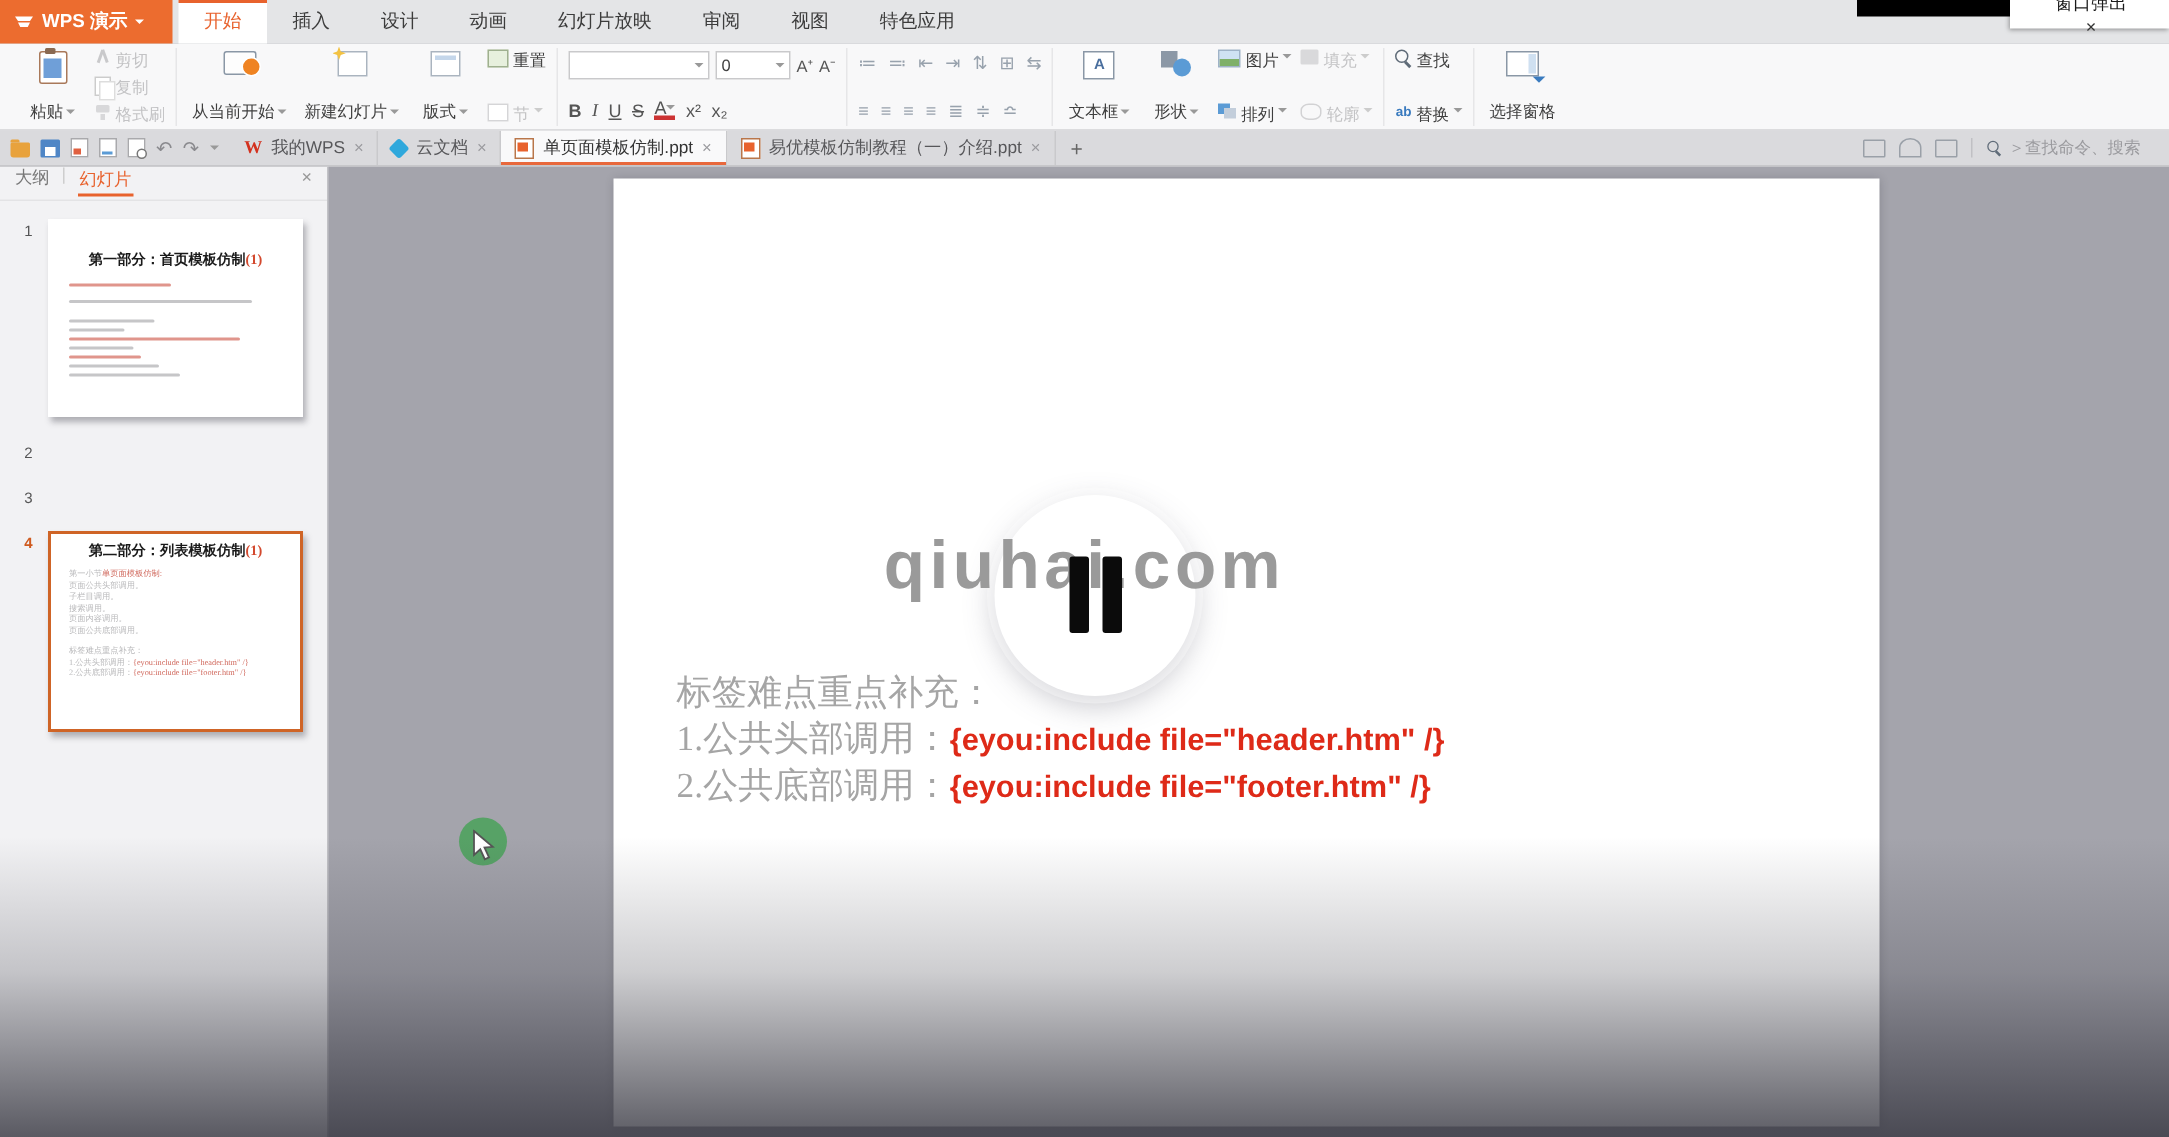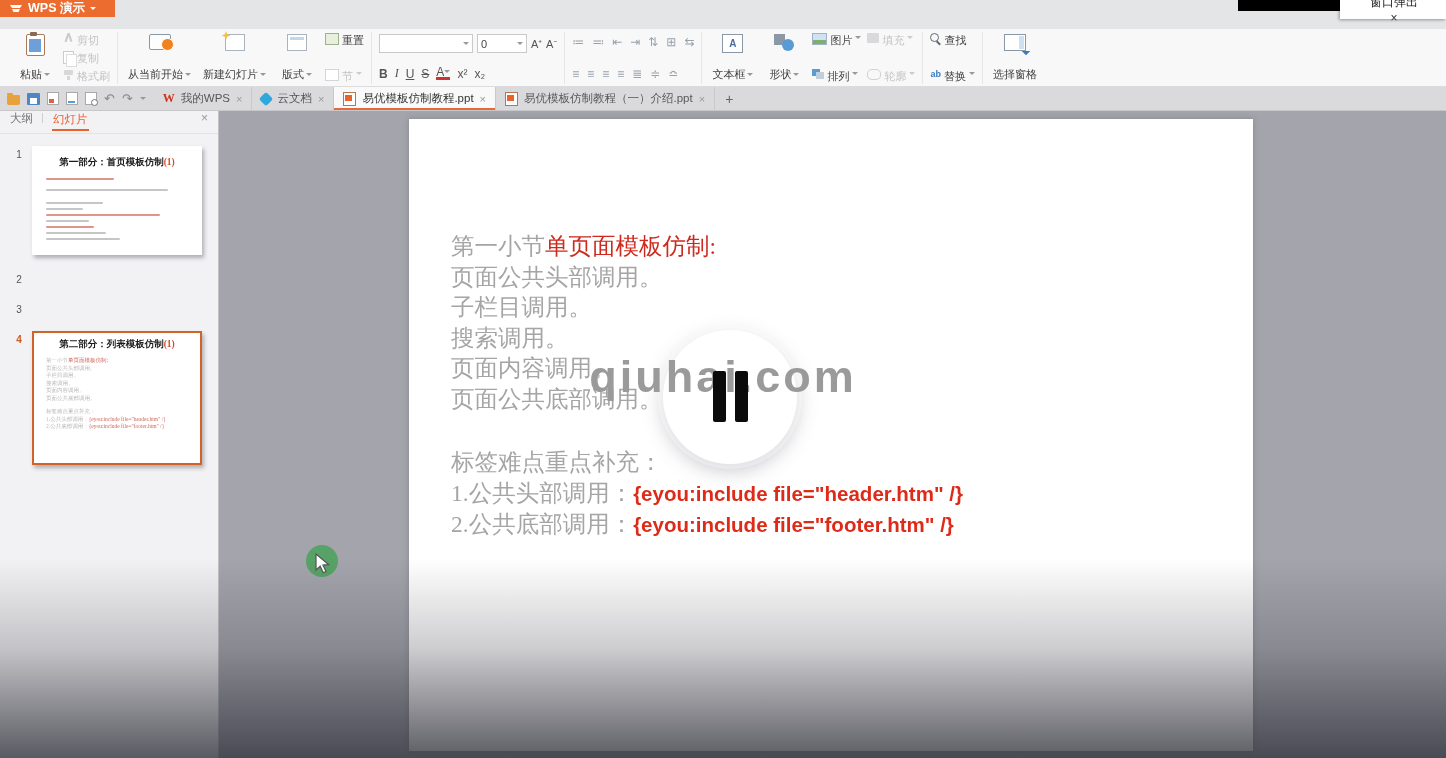--- a/index.html
+++ b/index.html
@@ -1,19 +1,19 @@
 <!DOCTYPE html>
 <html><head>
 <meta charset="utf-8">
 <style>
   html,body{margin:0;padding:0;}
   .app{position:relative;width:1446px;height:758px;overflow:hidden;background:#a4a4ac;
        font-family:"Liberation Sans",sans-serif;-webkit-font-smoothing:antialiased;}
   
-  .titlebar{position:relative;height:29px;background:#e4e5e7;display:flex;align-items:stretch;z-index:20;flex-direction:column;}
+  .titlebar{position:relative;height:29px;background:#e4e5e7;display:flex;align-items:stretch;z-index:20;}
   .logo{width:100px;background:#ec6c2f;color:#fff;display:flex;align-items:center;gap:5px;
         padding:0 6px 0 9px;font-size:12.5px;font-weight:bold;}
   .caret{width:0;height:0;border:3.5px solid transparent;border-top-color:#999;margin-top:3px;display:inline-block;}
   .logo .caret,.logo-drop .caret{border-top-color:#fff;}
   .menus{display:flex;align-items:stretch;margin-left:4px;}
   .menu{position:relative;padding:0 17px;line-height:29px;font-size:12.5px;color:#3c3c3c;cursor:default;}
   .menu.active{background:#fff;color:#e8622d;}
   .menu.active::before{content:"";position:absolute;top:0;left:0;right:0;height:2px;background:#e8622d;}
   .tb-right{margin-left:auto;display:flex;align-items:center;gap:11px;padding-right:100px;}
   .login-btn{align-self:flex-end;height:21px;width:58px;background:#e8683c;color:#80301555;
@@ -114,22 +114,22 @@
   
   .main{display:flex;height:654px;position:relative;}
   .panel{width:218px;background:#f2f2f4;border-right:1px solid #c2c2c6;display:flex;flex-direction:column;}
   .panel-head{height:22px;display:flex;align-items:flex-start;font-size:11.5px;color:#777;padding:0 10px;gap:8px;border-bottom:1px solid #e3e3e5;}
   .panel-head .slides-tab{color:#e8622d;border-bottom:2px solid #e8622d;padding:1px 1px 2px;}
   .panel-head .x{margin-left:auto;color:#999;font-size:12px;}
   .thumbs{padding:12px 0 0 6px;flex:1;}
   .thumb{display:flex;margin-bottom:16px;}
   .thumb .num{width:26px;text-align:center;font-size:10px;color:#555;padding-top:3px;}
   .thumb.sel .num{color:#cf5a1e;font-weight:bold;}
-  .tcard{width:170px;height:109px;background:#fff;box-shadow:2px 3px 4px rgba(50,50,60,.35);
-         padding-top:10px;box-sizing:border-box;}
+  .tcard{width:170px;height:132px;background:#fff;box-shadow:2px 3px 4px rgba(50,50,60,.35);
+         padding-top:21px;box-sizing:border-box;}
   .thumb.sel .tcard{border:2px solid #cf6426;height:134px;padding-top:5px;}
   .tcard .ttitle{text-align:center;font-size:9.5px;font-weight:bold;color:#1a1a1a;
         font-family:"Liberation Serif","DejaVu Serif",serif;white-space:nowrap;}
   .tcard .ttitle .sfx{color:#d3492e;}
   .tbars{padding:9px 14px 0 14px;}
   .tbar{height:2px;border-radius:1px;}
   .tbar.r{background:#e0958c;} .tbar.g{background:#c6c6c8;}
   .mini-body{padding:6px 0 0 12px;font-size:5.5px;line-height:7.5px;color:#b9b9bb;
         font-family:"Liberation Serif","DejaVu Serif",serif;}
   .mini-body .red{color:#d0685c;}
@@ -172,20 +172,30 @@
 <div class="app">
 
   <div class="titlebar">
     <div class="logo">
       <svg width="14" height="12" viewBox="0 0 14 12">
           <path d="M1 2 L13 2 L11 5 L3 5 Z M3 6 L11 6 L9.5 9 L4.5 9 Z" fill="#fff"></path>
         </svg>
       <span>WPS 演示</span>
       <span class="caret"></span>
     </div>
+    <nav class="menus">
+        <div class="menu active">开始</div>
+        <div class="menu">插入</div>
+        <div class="menu">设计</div>
+        <div class="menu">动画</div>
+        <div class="menu">幻灯片放映</div>
+        <div class="menu">审阅</div>
+        <div class="menu">视图</div>
+        <div class="menu">特色应用</div>
+      </nav>
   </div>
 
   <div class="ribbon">
     <div class="rgroup">
       <div class="bigbtn">
         <span class="ic-clip"></span>
         <span class="lbl">
             <span>粘贴</span>
             <span class="caret"></span>
           </span>
@@ -366,30 +376,40 @@
           <span>我的WPS</span>
           <span class="x">×</span>
         </div>
         <div class="dtab">
           <span class="ti-cloud"></span>
           <span>云文档</span>
           <span class="x">×</span>
         </div>
         <div class="dtab active">
           <span class="ti-ppt"></span>
-          <span>易优模板仿制教程.ppt</span>
+          <span>单页面模板仿制.ppt</span>
           <span class="x">×</span>
         </div>
         <div class="dtab">
           <span class="ti-ppt"></span>
           <span>易优模板仿制教程（一）介绍.ppt</span>
           <span class="x">×</span>
         </div>
       </div>
     <div class="newtab">+</div>
+    <div class="tr-right">
+      <span class="tr-ic"></span>
+      <span class="tr-ic b2"></span>
+      <span class="tr-ic"></span>
+      <span class="tr-div"></span>
+      <div class="searchbox">
+        <span class="ic-find" style="transform:scale(.85);"></span>
+        <span>＞查找命令、搜索</span>
+      </div>
+    </div>
   </div>
 
   <div class="main">
     <aside class="panel">
       <div class="panel-head">
         <span>大纲</span>
         <span style="color:#ccc;">|</span>
         <span class="slides-tab">幻灯片</span>
         <span class="x">×</span>
       </div>
@@ -433,28 +453,20 @@
                 <div><span>1.公共头部调用：</span><span class="red">{eyou:include file="header.htm" /}</span></div>
                 <div><span>2.公共底部调用：</span><span class="red">{eyou:include file="footer.htm" /}</span></div>
               </div>
             </div>
           </div>
         </div>
     </aside>
 
     <div class="canvas">
       <div class="slide">
-        <div class="slide-body1">
-            <div class="sline"><span class="g">第一小节</span><span class="r">单页面模板仿制:</span></div>
-            <div class="sline"><span class="g">页面公共头部调用。</span></div>
-            <div class="sline"><span class="g">子栏目调用。</span></div>
-            <div class="sline"><span class="g">搜索调用。</span></div>
-            <div class="sline"><span class="g">页面内容调用。</span></div>
-            <div class="sline"><span class="g">页面公共底部调用。</span></div>
-          </div>
         <div class="slide-body2">
             <div class="sline"><span class="g">标签难点重点补充：</span></div>
             <div class="sline"><span class="g">1.公共头部调用：</span><span class="r">{eyou:include file="header.htm" /}</span></div>
             <div class="sline"><span class="g">2.公共底部调用：</span><span class="r">{eyou:include file="footer.htm" /}</span></div>
           </div>
       </div>
     </div>
   </div>
 
   <div class="pause-circle"></div>

